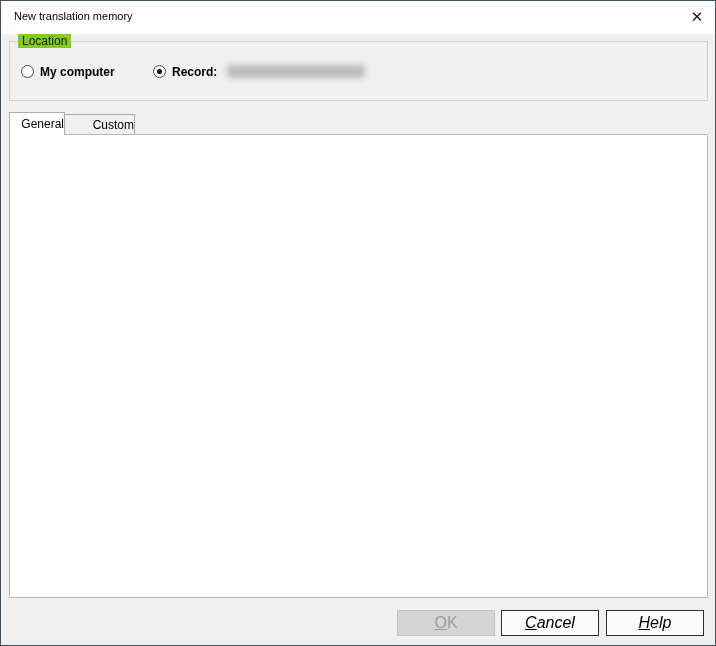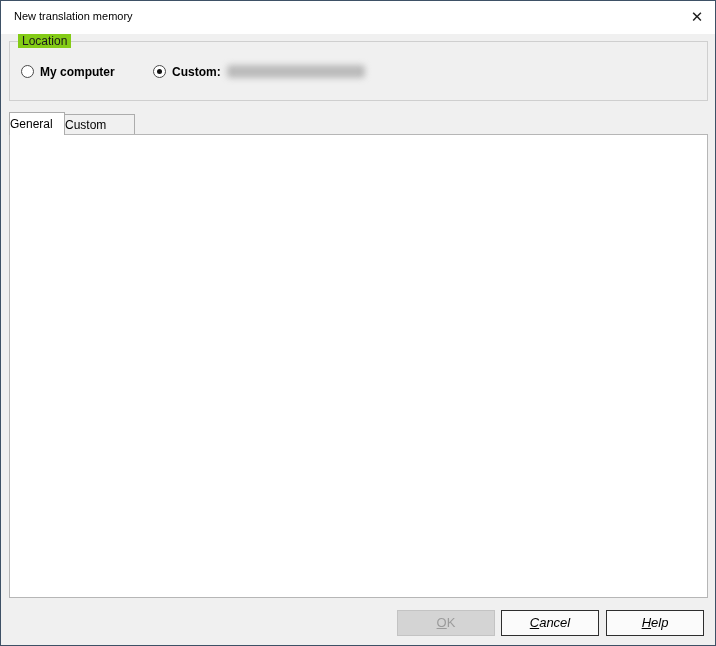--- a/index.html
+++ b/index.html
@@ -21,37 +21,37 @@
 
   .radio { width:13px; height:13px; border:1px solid #4A4A4A; border-radius:50%; background:#fff; position:absolute; }
   .radio .dot { position:absolute; left:3px; top:3px; width:5px; height:5px; border-radius:50%; background:#111; display:none; }
   .radio.checked .dot { display:block; }
   .checkbox { width:13px; height:13px; border:1px solid #4A4A4A; background:#fff; position:absolute; font-size:13px; line-height:12px; text-align:center; color:#1a1a1a; }
   .checkbox.disabled { border-color:#B9B9B9; background:#FBFBFB; }
   .lbl { position:absolute; white-space:nowrap; }
   .lbl.bold { font-weight:bold; }
   .lbl.gray { color:#8C8C8C; }
 
-  .tab { position:absolute; text-align:left; border:1px solid #ACACAC; }
+  .tab { position:absolute; text-align:right; border:1px solid #ACACAC; }
   .tab.active { left:8px; top:111px; width:56px; height:23px; background:#FFFFFF; border-bottom:none; z-index:3; line-height:22px; }
   .tab.inactive { left:64px; top:113px; width:70px; height:21px; background:#F0F0F0; border-left:none; line-height:20px; cursor:pointer; }
   .tabpage { position:absolute; left:8px; top:133px; width:699px; height:464px; background:#FFFFFF; border:1px solid #B6B6B6; z-index:1; }
 
   .textinput { position:absolute; background:#FFFFFF; border:1px solid #7A7A7A; font-family:"Liberation Sans",sans-serif; font-size:12px; padding:0 4px; }
   .name-input { position:absolute; left:163px; top:157px; width:527px; height:24px; background:#fff; border:1px solid #0078D7; display:flex; align-items:center; padding-left:2px; }
   .name-sel { background:#0078D7; color:#fff; font-weight:bold; font-size:15px; padding:1px 1px 2px 2px; white-space:pre; }
   .caret { width:2px; height:17px; background:#E8751A; }
 
   .dropdown { position:absolute; height:22px; background:#E5E5E5; border:1px solid #A6A6A6; }
   .dropdown .dd-text { position:absolute; left:7px; top:3px; font-size:12px; }
   .chevron { position:absolute; right:9px; top:6px; width:7px; height:7px; border-right:1.4px solid #3c3c3c; border-bottom:1.4px solid #3c3c3c; transform:rotate(45deg); }
 
   .separator { position:absolute; height:1px; background:#909090; }
 
-  .btn { position:absolute; width:98px; height:26px; text-align:center; line-height:24px; font-size:13px; }
+  .btn { position:absolute; width:98px; height:26px; text-align:center; line-height:24px; font-size:16px; }
   .btn.normal { background:#FBFBFB; border:1px solid #2E2E2E; color:#000; cursor:pointer;font-style:italic; }
   .btn.disabled { background:#D4D4D4; border:1px solid #C3C3C3; color:#9C9C9C; }
 
   .blur-redact { position:absolute; background:#A8A8A8; border-radius:3px; filter:blur(3px); opacity:0.75; }
 </style>
 </head>
 <body>
 
 <div class="dialog">
 
@@ -64,21 +64,21 @@
     <span class="legend on-gray">Location</span>
   </div>
   <div>
     <span class="radio" style="left:20px; top:64px;"></span>
     <span class="lbl bold" style="left:39px; top:64px;">My computer</span>
   </div>
   <div>
     <span class="radio checked" style="left:152px; top:64px;">
         <span class="dot"></span>
       </span>
-    <span class="lbl bold" style="left:171px; top:64px;">Custom:</span>
+    <span class="lbl bold" style="left:171px; top:64px;">Record:</span>
     <span class="blur-redact" style="left:226px; top:64px; width:138px; height:13px;"></span>
   </div>
 
   <div class="tab active">General</div>
   <div class="tab inactive">Custom fields</div>
   <div class="tabpage"></div>
 
   <div class="groupbox" style="left:14px; top:144px; width:687px; height:303px; border-color:#D6D6D6;">
     <span class="legend on-white">Translation memory properties</span>
   </div>

